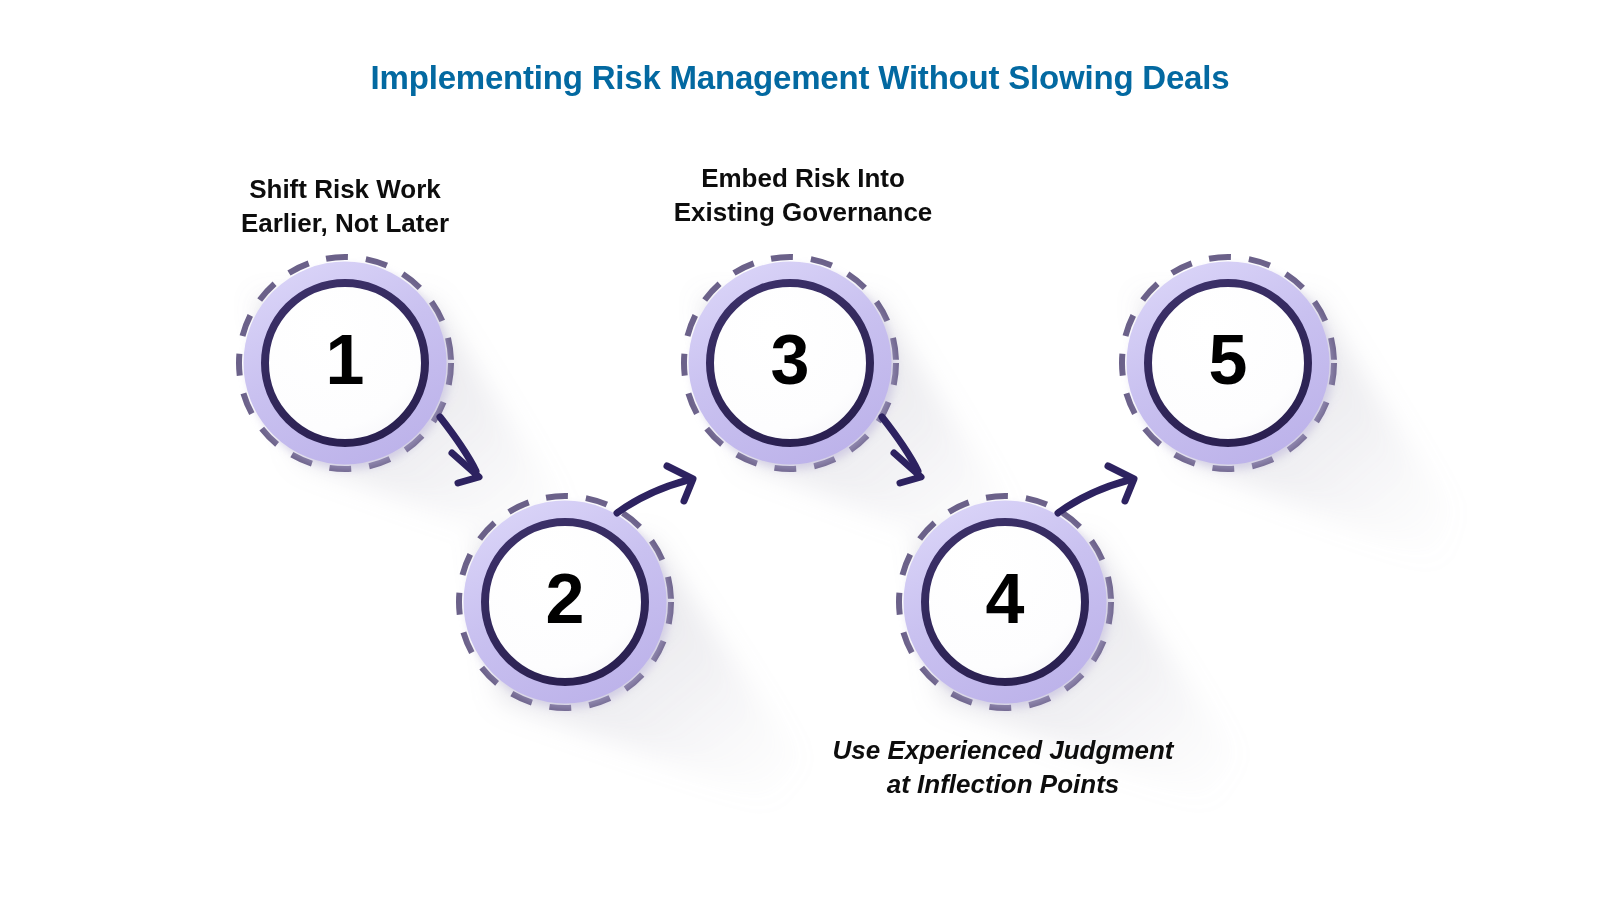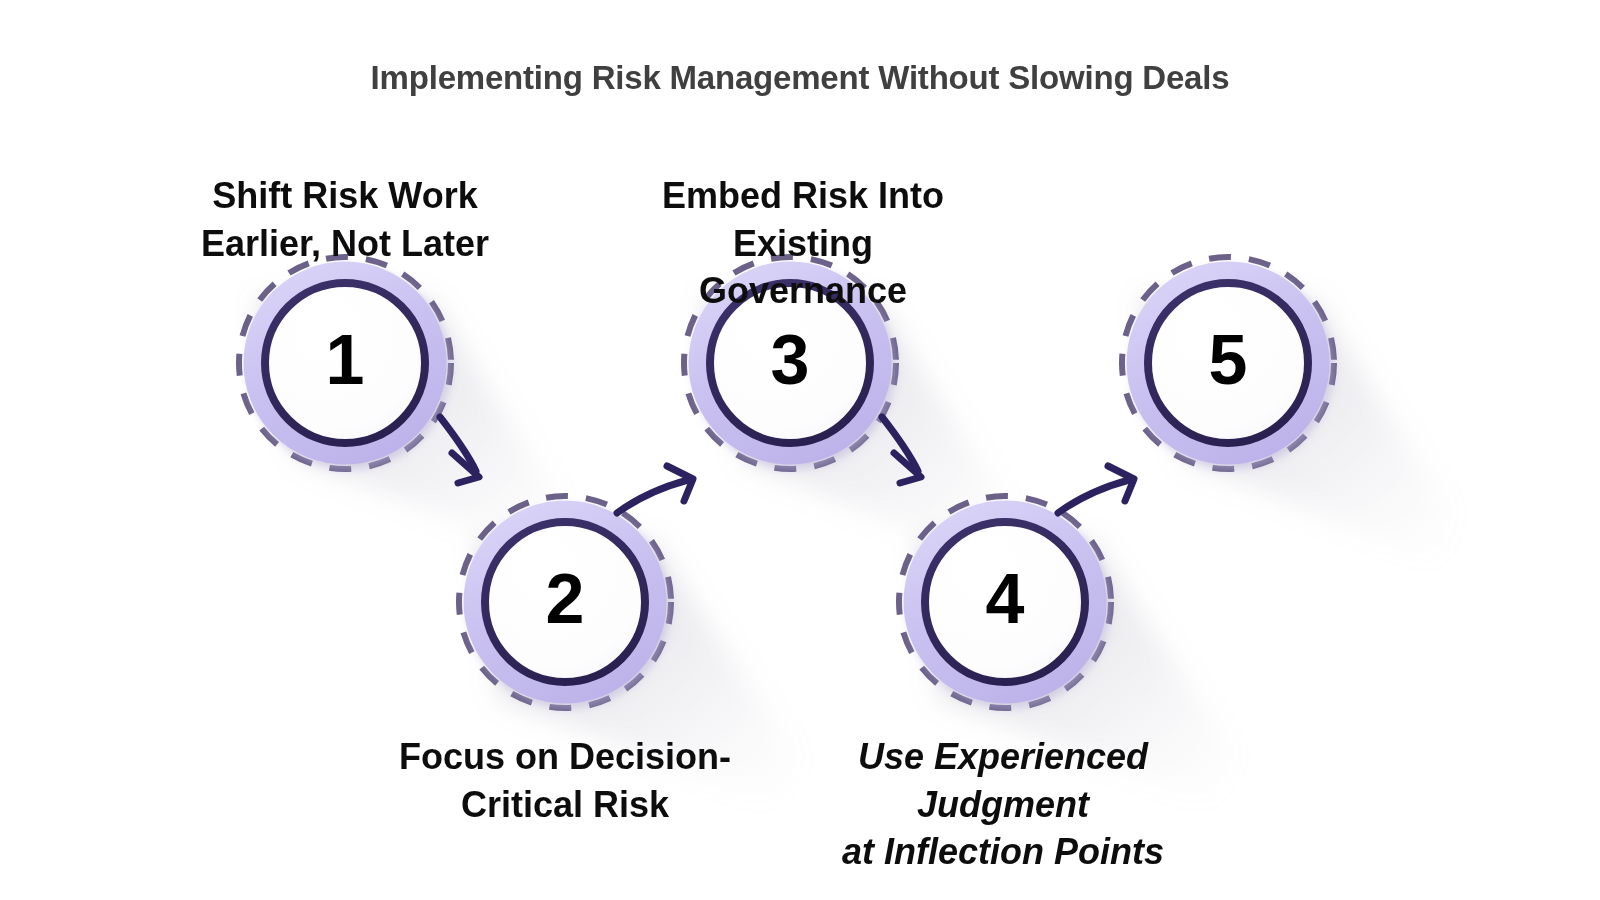--- a/index.html
+++ b/index.html
@@ -22,21 +22,21 @@
   
   #title {
     position: absolute;
     left: 0;
     top: 58px;
     width: 1600px;
     text-align: center;
     font-size: 33px;
     font-weight: 700;
     letter-spacing: -0.2px;
-    color: #404040;
+    color: #0369a1;
     line-height: 1.2;
   }
 
   
   #diagram {
     position: absolute;
     left: 0;
     top: 0;
     width: 1600px;
     height: 900px;
@@ -53,21 +53,21 @@
     line-height: 1;
     transform: translate(-80px, -38px);
     pointer-events: none;
   }
 
   
   .step-label {
     position: absolute;
     width: 340px;
     text-align: center;
-    font-size: 36px;
+    font-size: 26px;
     font-weight: 700;
     color: #0d0d0d;
     line-height: 1.32;
     transform: translateX(-170px);
     white-space: pre-line;
   }
 </style>
 </head>
 <body>
 
@@ -178,20 +178,18 @@
   </svg>
 
   <div class="step-number" style="left:345px; top:363px;">1</div>
   <div class="step-number" style="left:565px; top:602px;">2</div>
   <div class="step-number" style="left:790px; top:363px;">3</div>
   <div class="step-number" style="left:1005px; top:602px;">4</div>
   <div class="step-number" style="left:1228px; top:363px;">5</div>
 
   <div class="step-label" style="left:345px; top:172px;">Shift Risk Work
 Earlier, Not Later</div>
-  <div class="step-label" style="left:565px; top:733px;">Focus on Decision-
-Critical Risk</div>
-  <div class="step-label" style="left:803px; top:172px;">Embed Risk Into
+  <div class="step-label" style="left:803px; top:161px;">Embed Risk Into
 Existing Governance</div>
   <div class="step-label" style="left:1003px; top:733px; width:440px; transform:translateX(-220px);font-style:italic;">Use Experienced Judgment
 at Inflection Points</div>
 
 </div>
 
 </body></html>

